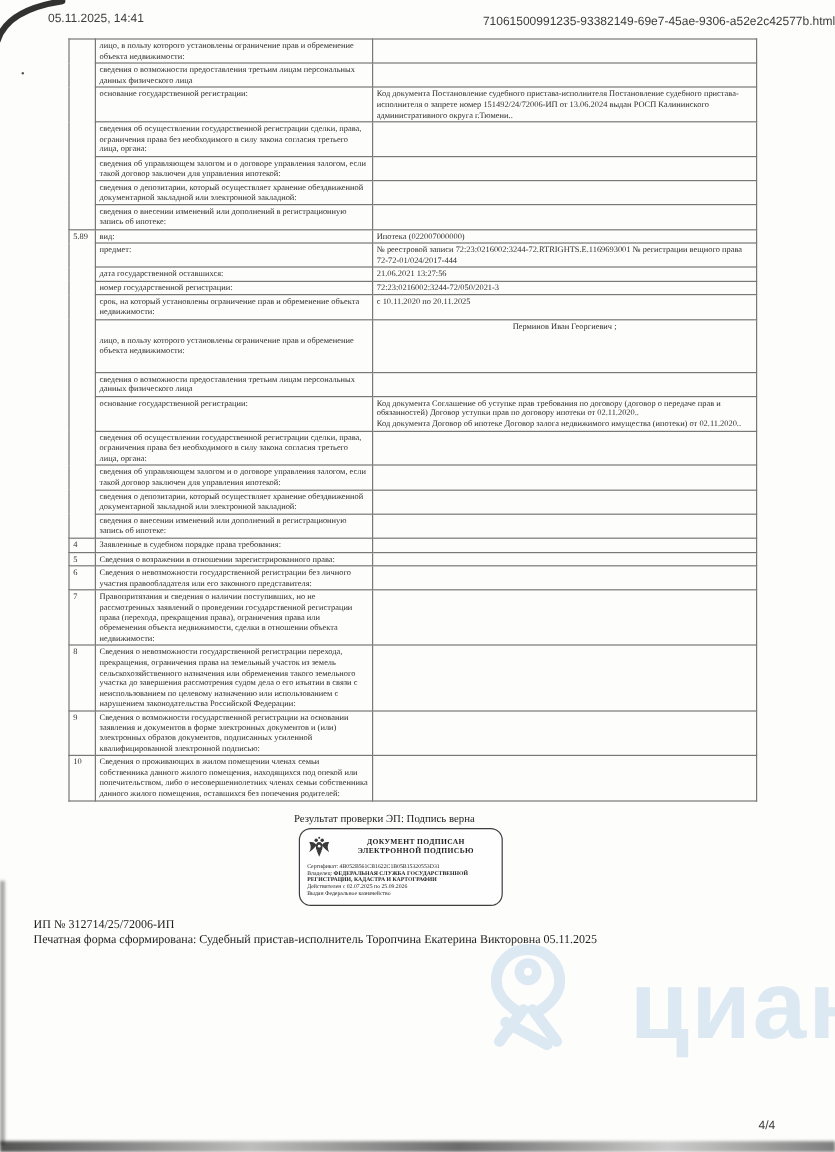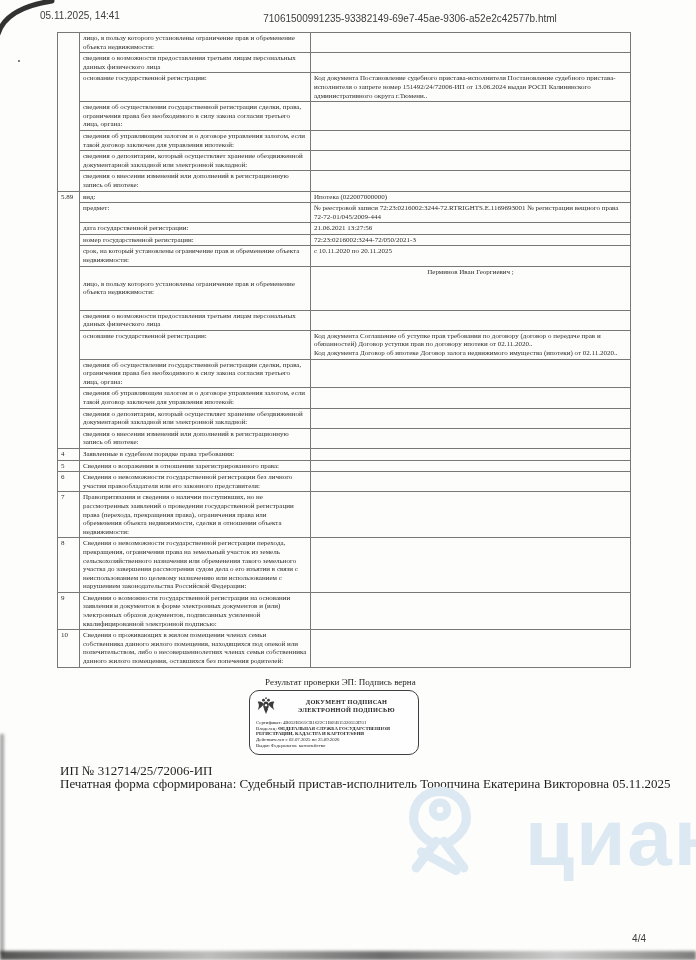--- a/index.html
+++ b/index.html
@@ -3,51 +3,51 @@
 <meta charset="utf-8">
 <style>
   html,body{margin:0;padding:0;}
   body{
     width:696px;height:960px;position:relative;overflow:hidden;
     background:#fdfdfc;color:#2e2e2e;
     font-family:"Liberation Serif", serif;
   }
   
   .ph-datetime{position:absolute;top:10px;left:40px;font:10px "Liberation Sans",sans-serif;color:#3c3c3c;}
-  .ph-filename{position:absolute;top:13px;left:124px;right:0;text-align:center;font:10px "Liberation Sans",sans-serif;color:#3c3c3c;}
+  .ph-filename{position:absolute;top:13px;left:124px;right:0;text-align:right;font:10px "Liberation Sans",sans-serif;color:#3c3c3c;}
   .pf-url{position:absolute;top:933px;left:5px;font:10px "Liberation Sans",sans-serif;color:#3c3c3c;margin-top:40px;}
   .pf-page{position:absolute;top:933px;right:50px;font:10px "Liberation Sans",sans-serif;color:#3c3c3c;}
 
   .content{position:absolute;top:32px;left:0;width:681px;}
 
   table.registry{
     border-collapse:collapse;margin-left:57px;width:573px;table-layout:fixed;
     font-size:7px;line-height:8.6px;color:#2d2d2d;
   }
   table.registry td{border:1px solid #787878;padding:1px 3px;vertical-align:top;word-wrap:break-word;}
   td.num{vertical-align:middle;padding:1px 2px;}
   tr.tall{height:44px;}
   tr.tall td.label{vertical-align:middle;}
   tr.tall td.value{vertical-align:top;text-align:center;}
   td.value div{margin:0;font-family:Liberation Serif, serif;}
 
   .sig-block{margin:9px 0 0 245px;width:260px;}
-  .sig-result{font-size:9px;color:#1f1f1f;margin-left:20px;}
+  .sig-result{font-size:9px;color:#1f1f1f;margin-left:0;}
   .stamp{
     margin-top:3px;margin-left:4px;width:170px;border:1.5px solid #3f3f3f;border-radius:10px;
     padding:4px 6px 5px;box-sizing:border-box;background:rgba(255,255,255,.6);
   }
   .stamp-head{display:flex;align-items:center;gap:5px;}
   .emblem{flex:0 0 auto;}
   .emblem svg{width:20px;height:22px;display:block;}
   .stamp-title{flex:1;text-align:center;font-weight:bold;font-size:6.3px;line-height:7.6px;letter-spacing:.3px;color:#1d1d1d;}
   .stamp-lines{margin-top:3px;font-size:4.8px;line-height:5.9px;color:#222;}
   .owner-name{font-weight:bold;}
 
-  .case-lines{margin:10px 0 0 60px;font-size:13px;line-height:12.5px;color:#1f1f1f;}
+  .case-lines{margin:10px 0 0 28px;font-size:10px;line-height:12.5px;color:#1f1f1f;}
 
   .watermark{position:absolute;top:786px;left:400px;display:flex;align-items:flex-start;pointer-events:none;gap:45px;}
   .wm-icon svg{width:80px;height:95px;display:block;}
   .wm-text{font-family:"Liberation Sans",sans-serif;font-weight:bold;font-size:80px;line-height:80px;letter-spacing:2px;margin-top:12px;}
 
   
   .corner-mark{position:absolute;top:0;left:0;}
   .dot-artifact{position:absolute;top:60px;left:18px;width:2px;height:2px;background:#555;border-radius:50%;}
   .bottom-smudge{
     position:absolute;bottom:0;left:0;width:100%;height:9px;filter:blur(1.5px);
@@ -121,25 +121,25 @@
         <tr>
           <td class="num" rowspan="12">5.89</td>
           <td class="label">вид:</td>
           <td class="value">
             <div>Ипотека (022007000000)</div>
           </td>
         </tr>
         <tr>
           <td class="label">предмет:</td>
           <td class="value">
-            <div>№ реестровой записи 72:23:0216002:3244-72.RTRIGHTS.E.1169693001 № регистрации вещного права 72-72-01/045/2009-444</div>
-          </td>
-        </tr>
-        <tr>
-          <td class="label">дата государственной регистрации:</td>
+            <div>№ реестровой записи 72:23:0216002:3244-72.RTRIGHTS.E.1169693001 № регистрации вещного права 72-72-01/024/2017-444</div>
+          </td>
+        </tr>
+        <tr>
+          <td class="label">дата государственной оставшихся:</td>
           <td class="value">
             <div>21.06.2021 13:27:56</div>
           </td>
         </tr>
         <tr>
           <td class="label">номер государственной регистрации:</td>
           <td class="value">
             <div>72:23:0216002:3244-72/050/2021-3</div>
           </td>
         </tr>

